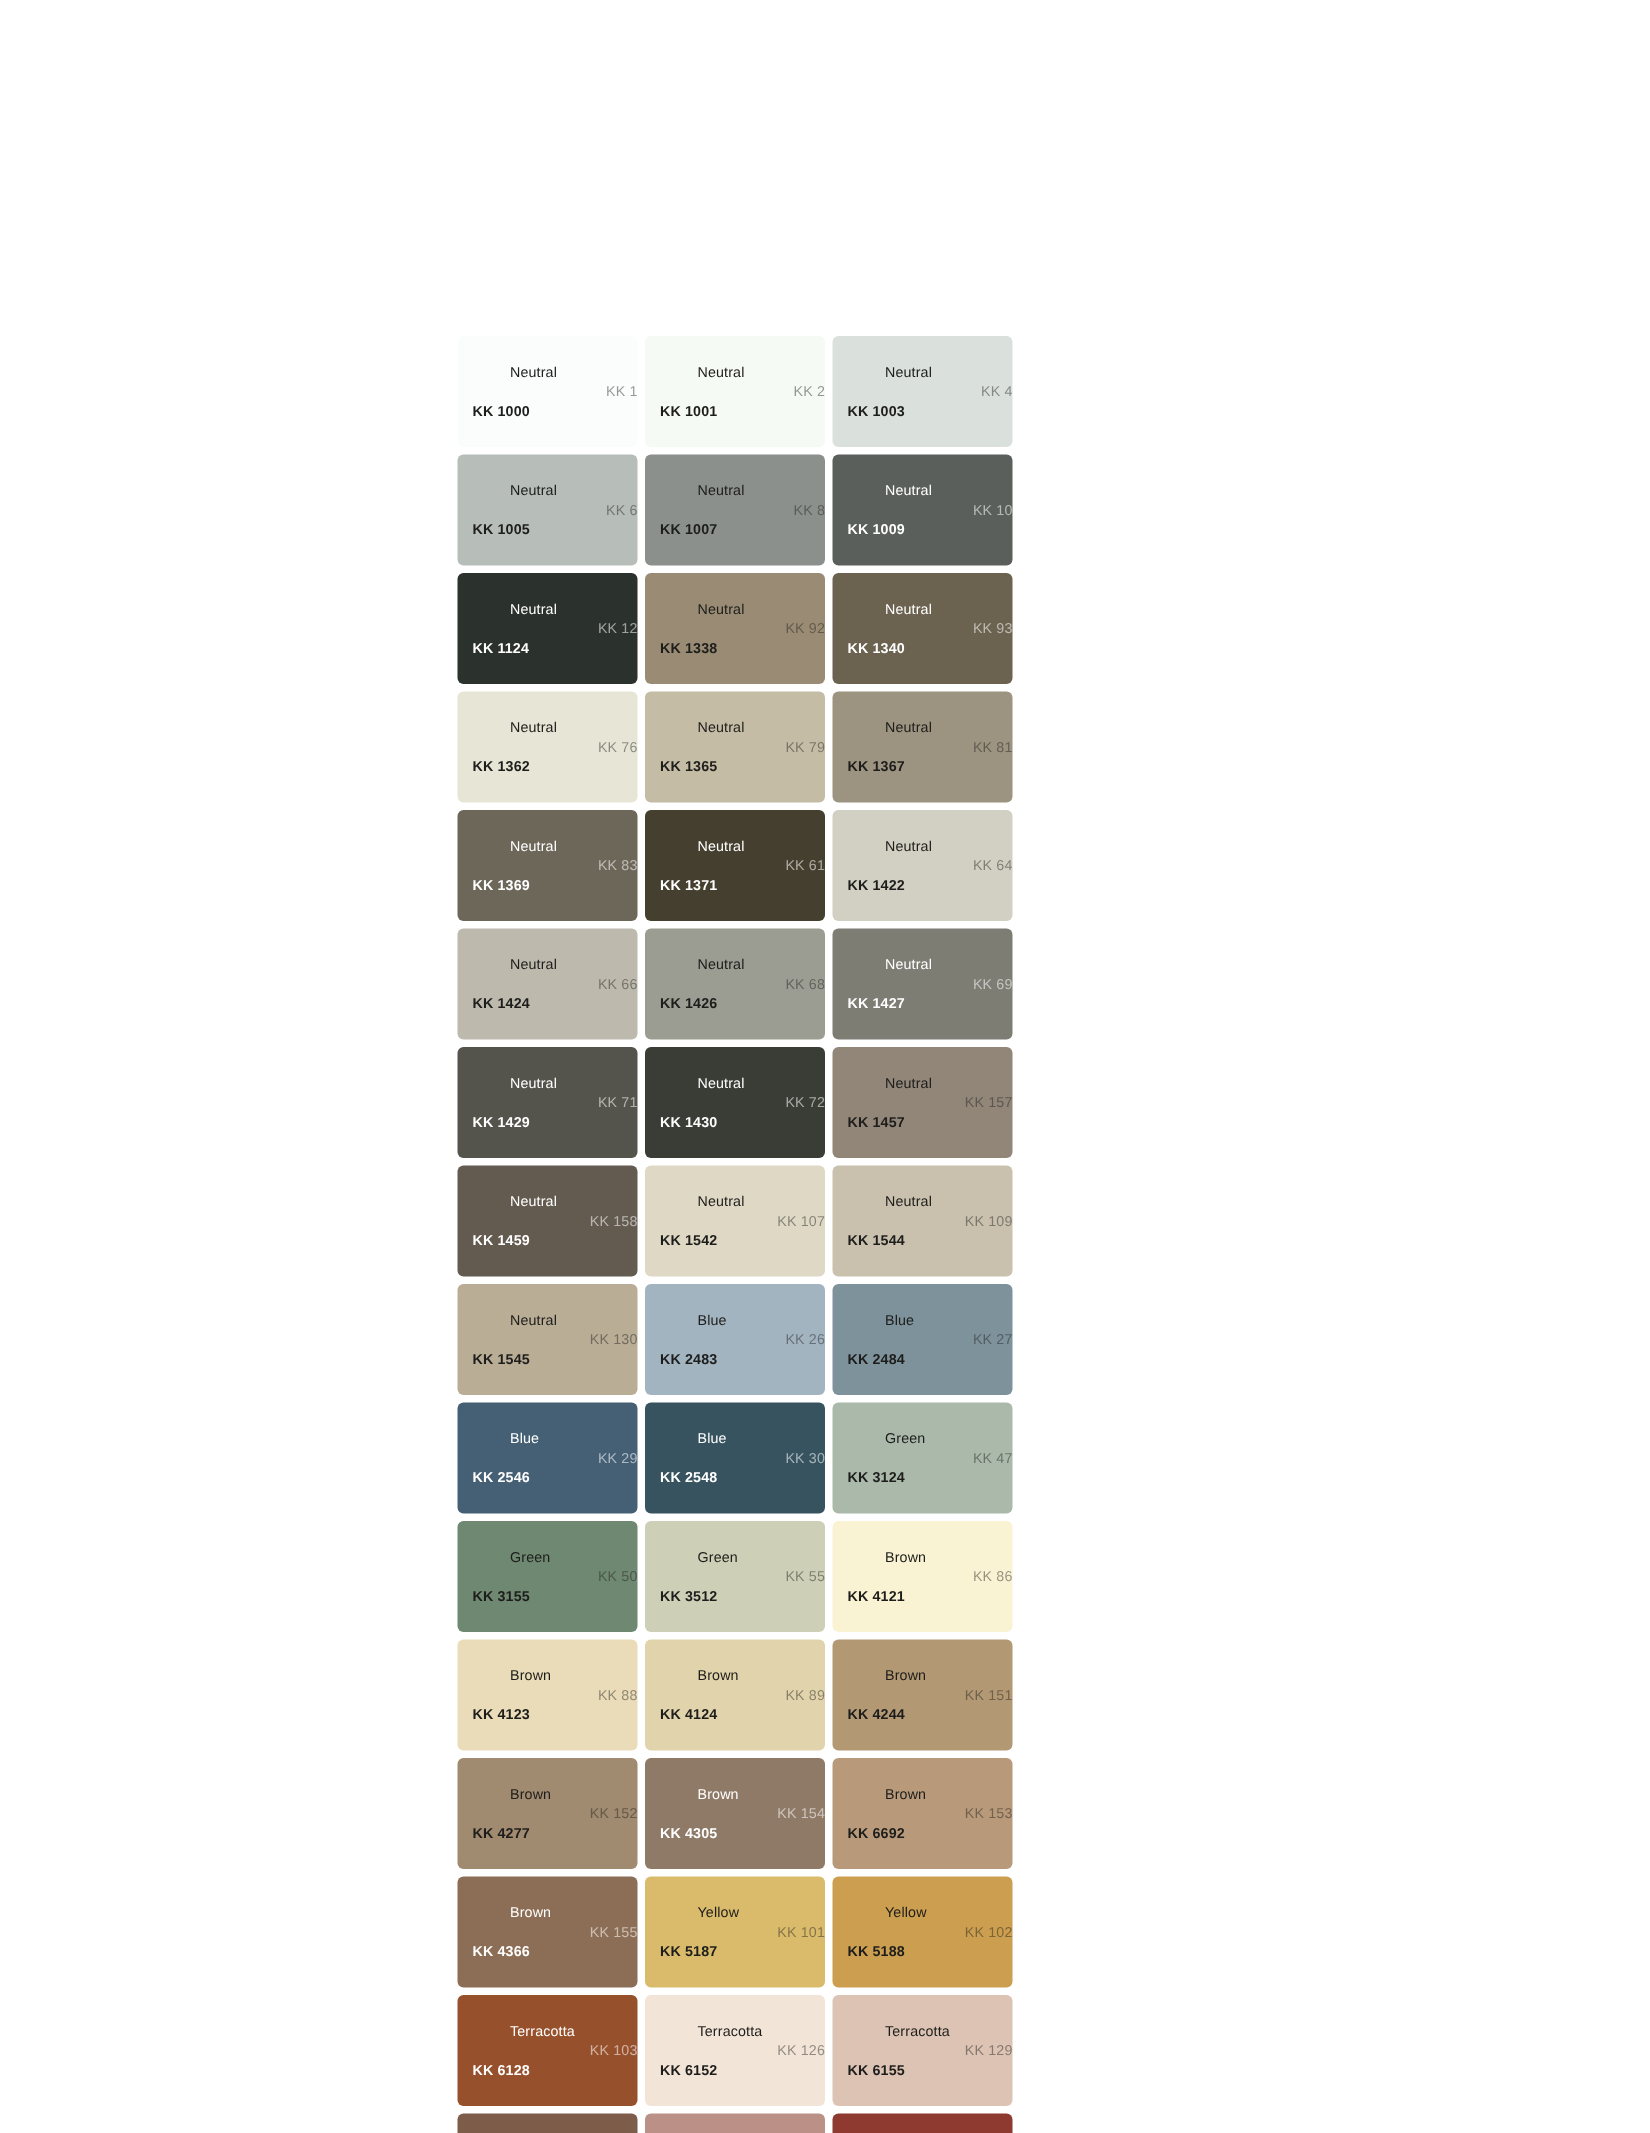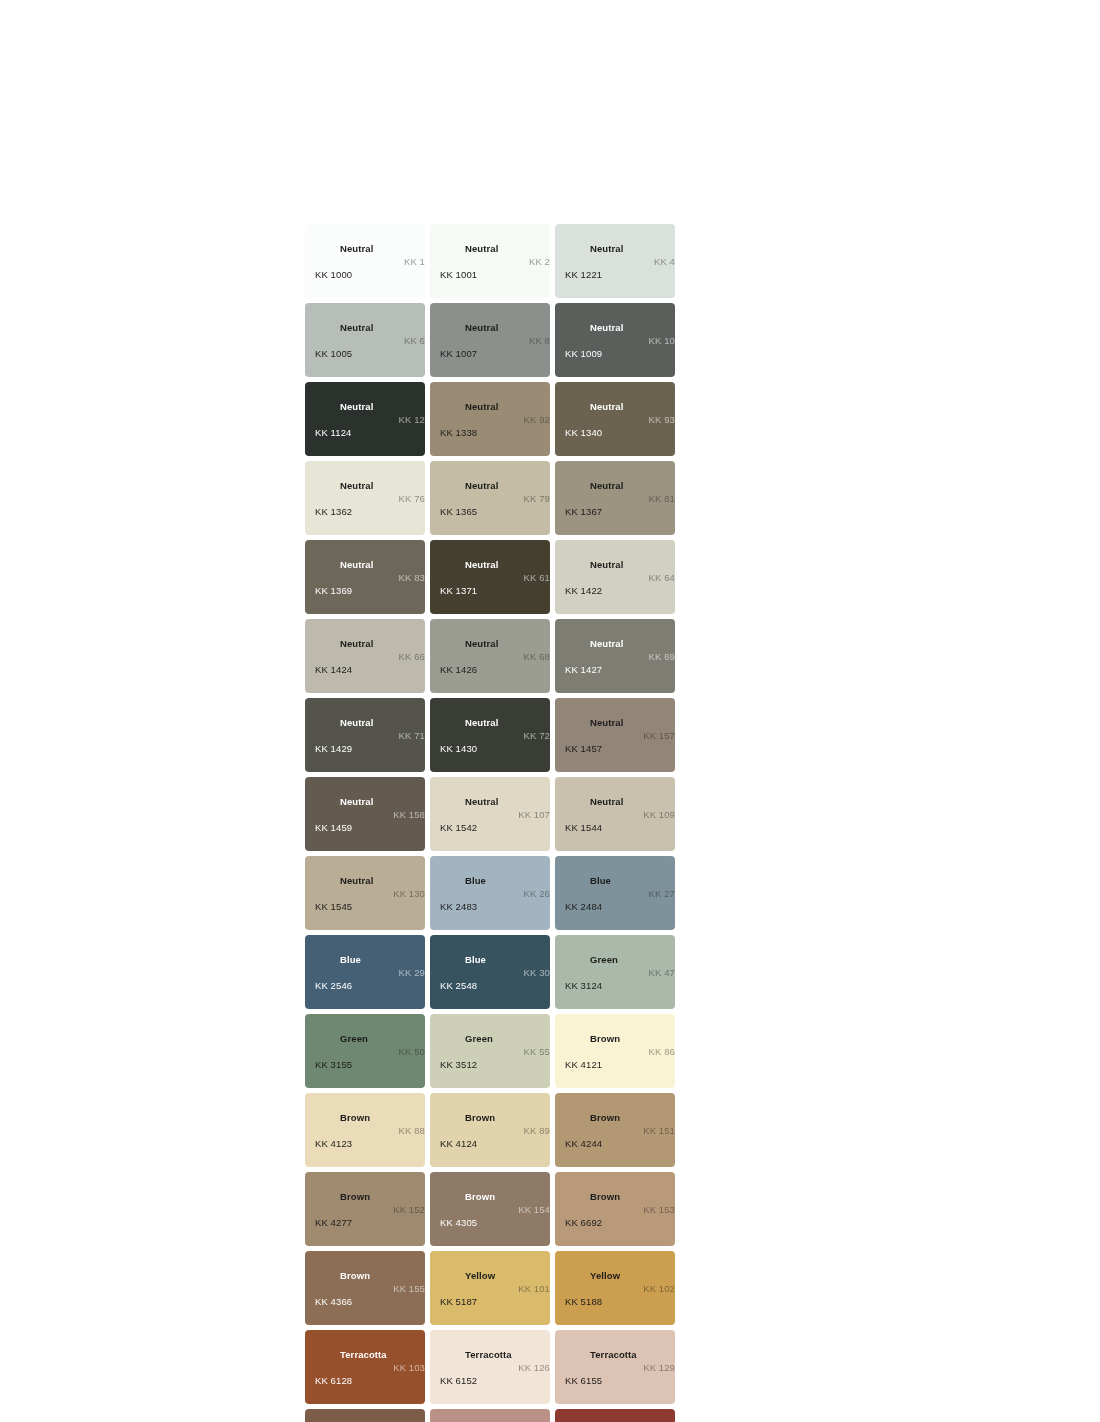--- a/index.html
+++ b/index.html
@@ -38,40 +38,40 @@
     box-sizing: border-box;
     padding: 18px 0 0 10px;
     display: flex;
     flex-direction: column;
     justify-content: flex-start;
     overflow: hidden;
   }
 
   .swatch-family {
     font-size: 9.5px;
-    font-weight: bold;
+    font-weight: normal;
     line-height: 13px;
     letter-spacing: 0.1px;
     white-space: nowrap;
     padding-left: 25px;
   }
 
   .swatch-ref {
     font-size: 9.5px;
     font-weight: normal;
     line-height: 13px;
     letter-spacing: 0.1px;
     white-space: nowrap;
     opacity: 0.62;
     text-align: right;
   }
 
   .swatch-code {
     font-size: 9.5px;
-    font-weight: normal;
+    font-weight: bold;
     line-height: 13px;
     letter-spacing: 0.1px;
     white-space: nowrap;
   }
 
   .swatch.on-dark .swatch-family,
   .swatch.on-dark .swatch-code {
     color: #ffffff;
   }
   .swatch.on-dark .swatch-ref {
@@ -98,21 +98,21 @@
         <div class="swatch-code">KK 1000</div>
       </div>
       <div class="swatch on-light" style="background: rgb(245, 250, 244);">
         <div class="swatch-family">Neutral</div>
         <div class="swatch-ref">KK 2</div>
         <div class="swatch-code">KK 1001</div>
       </div>
       <div class="swatch on-light" style="background: rgb(218, 224, 220);">
         <div class="swatch-family">Neutral</div>
         <div class="swatch-ref">KK 4</div>
-        <div class="swatch-code">KK 1221</div>
+        <div class="swatch-code">KK 1003</div>
       </div>
       <div class="swatch on-light" style="background: rgb(183, 189, 185);">
         <div class="swatch-family">Neutral</div>
         <div class="swatch-ref">KK 6</div>
         <div class="swatch-code">KK 1005</div>
       </div>
       <div class="swatch on-light" style="background: rgb(140, 144, 141);">
         <div class="swatch-family">Neutral</div>
         <div class="swatch-ref">KK 8</div>
         <div class="swatch-code">KK 1007</div>

